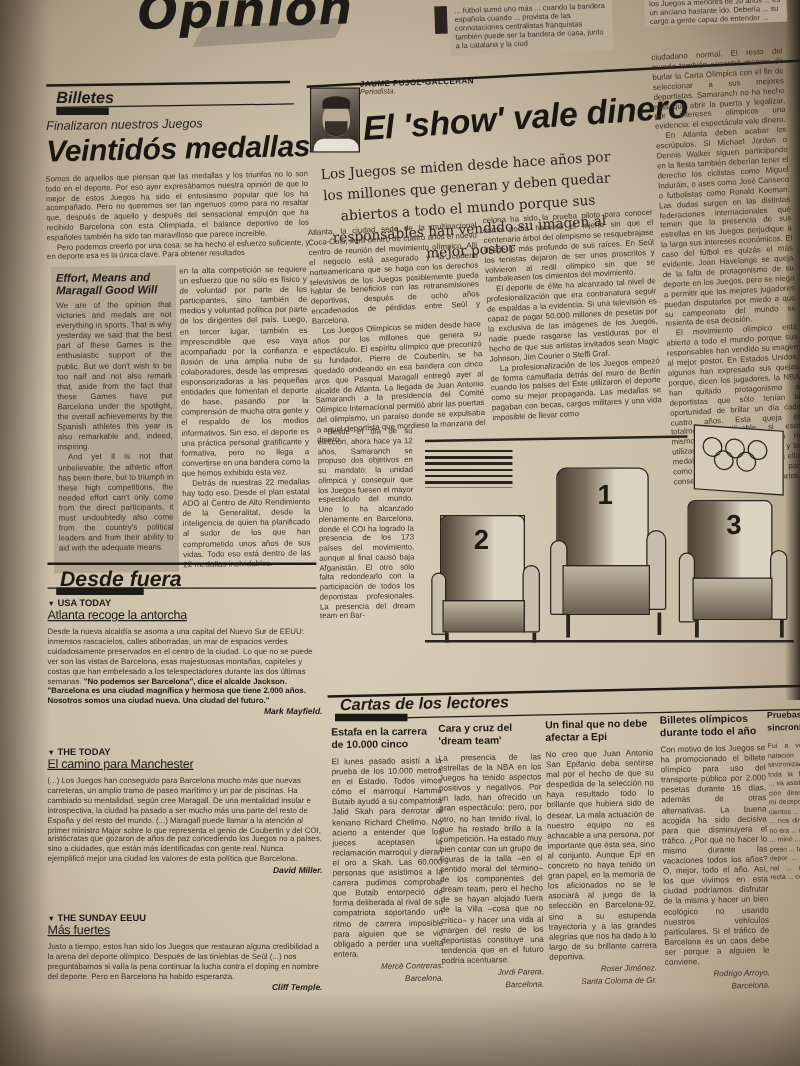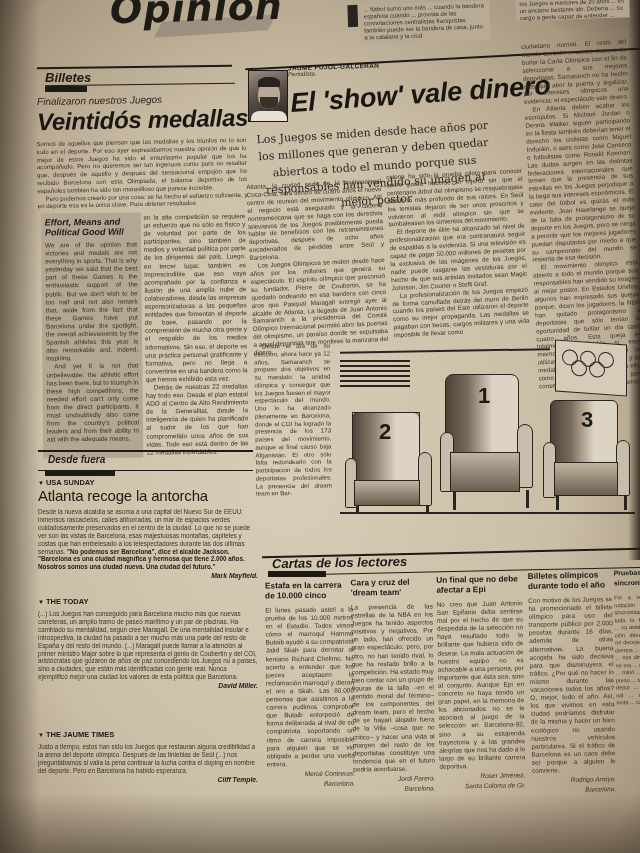--- a/index.html
+++ b/index.html
@@ -32,25 +32,25 @@
   .ed-body { position:absolute; left:37px; top:138px; width:210px; font-size:6.2px; line-height:7.8px; text-align:justify; color:#3a3028; transform: rotate(-1.2deg); }
   .ed-body p { text-indent: 8px; }
   .eng-box { position:absolute; left:42px; top:213px; width:100px; height:245px; background:#b3a692; padding:4px 4px; transform: rotate(-0.6deg); }
   .eng-title { font-weight:bold; font-style:italic; font-size:9px; line-height:10px; color:#1e1a16; margin-bottom:4px; }
   .eng-body { font-size:6.4px; line-height:8.1px; text-align:justify; color:#3a3028; }
   .eng-body p + p { text-indent:8px; }
   .ed-col2 { position:absolute; left:145px; top:213px; width:102px; font-size:6.4px; line-height:8.1px; text-align:justify; color:#3a3028; transform: rotate(-0.8deg); }
   .ed-col2 p + p { text-indent:8px; }
 
   
-  .df-label { position:absolute; left:48px; top:454px; font-weight:bold; font-style:italic; font-size:10px; color:#1e1a16; }
+  .df-label { position:absolute; left:48px; top:454px; font-weight:bold; font-style:italic; font-size:17px; color:#1e1a16; }
   .df-bar { position:absolute; left:45px; top:470px; width:70px; height:6px; background:#1e1a16; }
   .src { font-weight:bold; font-size:7.5px; color:#1e1a16; }
   .src-tri { font-size:6px; margin-right:2px; }
-  .df-h { font-size:15px; color:#1e1a16; letter-spacing:-0.2px; }
+  .df-h { font-size:10px; color:#1e1a16; letter-spacing:-0.2px;text-decoration:underline; }
   .df-body { font-size:6.3px; line-height:7.9px; color:#3a3028; }
   .df-body b { color:#1e1a16; }
   .df-sig { font-weight:bold; font-style:italic; font-size:6.8px; text-align:right; color:#1e1a16; margin-top:1px; }
   .df-block { position:absolute; left:38px; width:220px; }
 
   
   .author { position:absolute; left:288px; top:63px; font-weight:bold; font-size:6.5px; letter-spacing:0.3px; color:#1e1a16; transform: rotate(-1.8deg); }
   .author-role { position:absolute; left:288px; top:71px; font-style:italic; font-size:6px; color:#3a3028; transform: rotate(-1.8deg); }
   .photo { position:absolute; left:248px; top:70px; width:40px; height:52px; background: linear-gradient(160deg, #9a8e80 0%, #5a5048 45%, #2a241e 100%); border:1px solid #1e1a16; overflow:hidden; }
   .photo .face { position:absolute; left:9px; top:10px; width:22px; height:28px; border-radius:50% 50% 45% 45%; background:#b8a894; }
@@ -107,55 +107,57 @@
   <div class="ed-label">Billetes</div>
   <div class="ed-label-bar"></div>
   <div class="ed-kicker">Finalizaron nuestros Juegos</div>
   <div class="ed-title">Veintidós medallas</div>
   <div class="ed-body">
     <p style="text-indent:0">Somos de aquellos que piensan que las medallas y los triunfos no lo son todo en el deporte. Por eso ayer expresábamos nuestra opinión de que lo mejor de estos Juegos ha sido el entusiasmo popular que los ha acompañado. Pero no queremos ser tan ingenuos como para no resaltar que, después de aquello y después del sensacional empujón que ha recibido Barcelona con esta Olimpiada, el balance deportivo de los españoles también ha sido tan maravilloso que parece increíble.</p>
     <p>Pero podemos creerlo por una cosa: se ha hecho el esfuerzo suficiente, y en deporte esa es la única clave. Para obtener resultados</p>
   </div>
 
   <div class="eng-box">
-    <div class="eng-title">Effort, Means and Political Good Will</div>
+    <div class="eng-title">Effort, Means and Maragall Good Will</div>
     <div class="eng-body">
       <p>We are of the opinion that victories and medals are not everything in sports. That is why yesterday we said that the best part of these Games is the enthusiastic support of the public. But we don't wish to be too naif and not also remark that, aside from the fact that these Games have put Barcelona under the spotlight, the overall achievements by the Spanish athletes this year is also remarkable and, indeed, inspiring.</p>
       <p>And yet it is not that unbelievable: the athletic effort has been there, but to triumph in these high competitions, the needed effort can't only come from the direct participants, it must undoubtedly also come from the country's political leaders and from their ability to aid with the adequate means.</p>
     </div>
   </div>
 
   <div class="ed-col2">
     <p>en la alta competición se requiere un esfuerzo que no sólo es físico y de voluntad por parte de los participantes, sino también de medios y voluntad política por parte de los dirigentes del país. Luego, en tercer lugar, también es imprescindible que eso vaya acompañado por la confianza e ilusión de una amplia nube de colaboradores, desde las empresas esponsorizadoras a las pequeñas entidades que fomentan el deporte de base, pasando por la comprensión de mucha otra gente y el respaldo de los medios informativos. Sin eso, el deporte es una práctica personal gratificante y formativa, pero no llega a convertirse en una bandera como la que hemos exhibido esta vez.</p>
     <p>Detrás de nuestras 22 medallas hay todo eso. Desde el plan estatal ADO al Centro de Alto Rendimiento de la Generalitat, desde la inteligencia de quien ha planificado al sudor de los que han comprometido unos años de sus vidas. Todo eso está dentro de las 22 medallas inolvidables.</p>
   </div>
 
   <div class="rule" style="left:38px;top:450px;width:215px;height:2px;"></div>
   <div class="df-label">Desde fuera</div>
   <div class="df-bar"></div>
   <div class="rule" style="left:38px;top:470px;width:215px;height:1px;"></div>
 
   <div class="df-block" style="top:478px;">
-    <div class="src"><span class="src-tri">▼</span><span>USA SUNDAY</span></div>
+    <div class="src"><span class="src-tri">▼</span><span>USA TODAY</span></div>
     <div class="df-h">Atlanta recoge la antorcha</div>
     <div class="df-body" style="margin-top:4px;">
       <span>Desde la nueva alcaldía se asoma a una capital del Nuevo Sur de EEUU: inmensos rascacielos, calles atiborradas, un mar de espacios verdes cuidadosamente preservados en el centro de la ciudad. Lo que no se puede ver son las vistas de Barcelona, esas majestuosas montañas, capiteles y costas que han embelesado a los telespectadores durante las dos últimas semanas.</span>
       <b>"No podemos ser Barcelona", dice el alcalde Jackson. "Barcelona es una ciudad magnífica y hermosa que tiene 2.000 años. Nosotros somos una ciudad nueva. Una ciudad del futuro."</b>
     </div>
     <div class="df-sig">Mark Mayfield.</div>
   </div>
 
   <div class="df-block" style="top:597px;">
     <div class="src"><span class="src-tri">▼</span><span>THE TODAY</span></div>
+    <div class="df-h">El camino para Manchester</div>
     <div class="df-body" style="margin-top:4px;">(...) Los Juegos han conseguido para Barcelona mucho más que nuevas carreteras, un amplio tramo de paseo marítimo y un par de piscinas. Ha cambiado su mentalidad, según cree Maragall. De una mentalidad insular e introspectiva, la ciudad ha pasado a ser mucho más una parte del resto de España y del resto del mundo. (...) Maragall puede llamar a la atención al primer ministro Major sobre lo que representa el genio de Coubertin y del COI, aristócratas que gozaron de años de paz concediendo los Juegos no a países, sino a ciudades, que están más identificadas con gente real. Nunca ejemplificó mejor una ciudad los valores de esta política que Barcelona.</div>
     <div class="df-sig">David Miller.</div>
   </div>
 
   <div class="df-block" style="top:730px;">
-    <div class="src"><span class="src-tri">▼</span><span>THE JAUME TIMES</span></div>
+    <div class="src"><span class="src-tri">▼</span><span>THE SUNDAY EEUU</span></div>
+    <div class="df-h">Más fuertes</div>
     <div class="df-body" style="margin-top:4px;">Justo a tiempo, estos han sido los Juegos que restauran alguna credibilidad a la arena del deporte olímpico. Después de las tinieblas de Seúl (...) nos preguntábamos si valía la pena continuar la lucha contra el doping en nombre del deporte. Pero en Barcelona ha habido esperanza.</div>
     <div class="df-sig">Cliff Temple.</div>
   </div>
 
   <div class="photo">
     <div class="body"></div>
     <div class="face"></div>
     <div class="hair"></div>
     <div class="beard"></div>
   </div>

